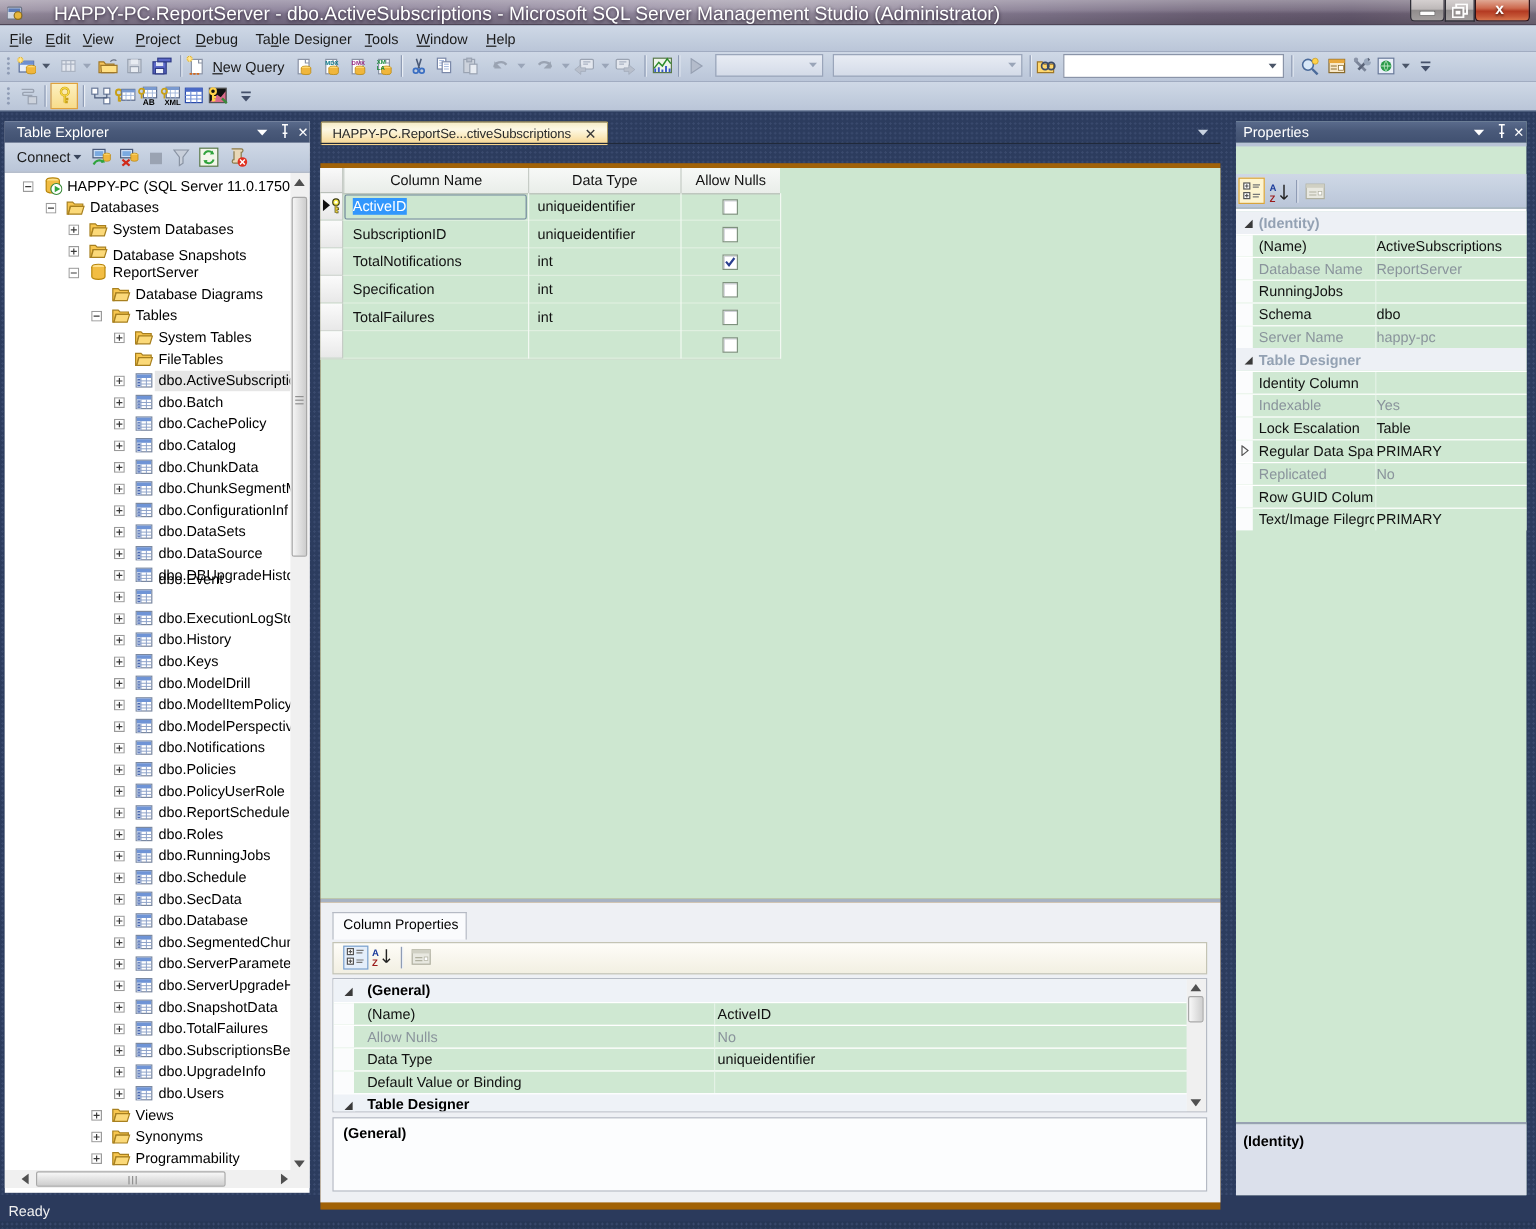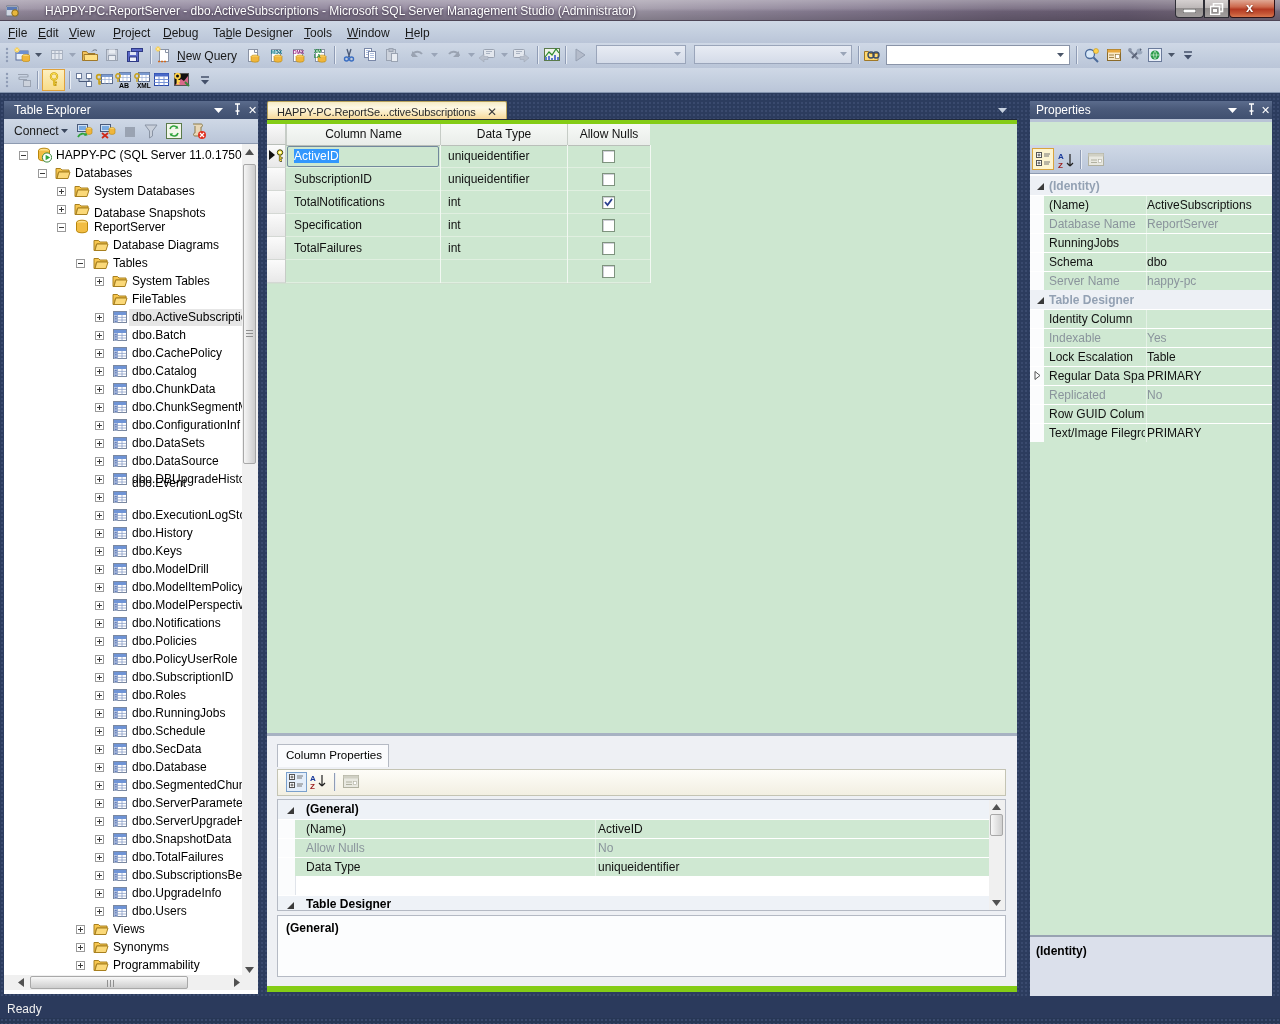--- a/index.html
+++ b/index.html
@@ -15,21 +15,21 @@
 <div class="a" style="left:0;top:0;width:1280px;height:21px;background:linear-gradient(90deg,#998fa1 0%,#8d8297 6%,#837892 18%,#887d94 30%,#948aa0 42%,#9c94a4 50%,#90869a 58%,#80758c 68%,#6f6379 78%,#685c72 88%,#746879 96%,#7a6e80 100%)"></div>
 <div class="a" style="left:0;top:0;width:1280px;height:21px;background:linear-gradient(180deg,rgba(255,255,255,.32) 0%,rgba(255,255,255,.12) 40%,rgba(0,0,0,.05) 55%,rgba(0,0,0,.18) 100%)"></div>
 <div class="a" style="left:0;top:20px;width:1280px;height:1px;background:#4e4556"></div>
 <div class="a" style="left:6px;top:4px;width:14px;height:14px">
 <svg width="14" height="14">
       <rect x="0" y="2" width="12" height="10" rx="1" fill="#cfd6e2" stroke="#6b7283"></rect>
       <rect x="1" y="3" width="10" height="3" fill="#5a79b5"></rect>
       <circle cx="9" cy="9" r="3.2" fill="#e8b73c" stroke="#8a6a1c"></circle>
     </svg>
 </div>
-<div class="a" style="left:45px;top:4px;color:#fff;font-size:12px;text-shadow:0 1px 3px rgba(60,50,70,.9),0 0 2px rgba(60,50,70,.6)">HAPPY-PC.ReportServer - dbo.ActiveSubscriptions - Microsoft SQL Server Management Studio (Administrator)</div>
+<div class="a" style="left:45px;top:4px;color:#fff;font-size:16px;text-shadow:0 1px 3px rgba(60,50,70,.9),0 0 2px rgba(60,50,70,.6)">HAPPY-PC.ReportServer - dbo.ActiveSubscriptions - Microsoft SQL Server Management Studio (Administrator)</div>
 <div class="a" style="left:1175px;top:0;width:29px;height:18px;background:linear-gradient(180deg,#d5d0d0 0%,#bdb8b8 45%,#918d8d 50%,#a29e9e 100%);border:1px solid #2e2e36;border-top:none;border-radius:0 0 4px 4px;box-sizing:border-box">
     <svg class="a" style="left:7px;top:9px" width="13" height="4">
       <rect width="13" height="4" rx="1" fill="#fdfdfd" stroke="#555"></rect>
     </svg>
   </div>
 <div class="a" style="left:1204px;top:0;width:25px;height:18px;background:linear-gradient(180deg,#d5d0d0 0%,#bdb8b8 45%,#918d8d 50%,#a29e9e 100%);border:1px solid #2e2e36;border-top:none;border-radius:0 0 0 0;box-sizing:border-box">
     <svg class="a" style="left:5px;top:3px" width="14" height="12">
       <rect x="3.5" y="0.5" width="9" height="8" fill="none" stroke="#fdfdfd" stroke-width="1.6"></rect>
       <rect x="0.5" y="3.5" width="9" height="8" fill="#918d8d" stroke="#fdfdfd" stroke-width="1.6"></rect>
       <rect x="3" y="6" width="4" height="3" fill="#fdfdfd"></rect>
@@ -988,21 +988,21 @@
       </div>
       <div class="a" style="left:108px;top:525px">
         <svg width="16" height="16">
           <rect x="1.5" y="2.5" width="13" height="11" fill="#fff" stroke="#7a88a0"></rect>
           <rect x="2" y="3" width="12" height="3" fill="#6f94d6"></rect>
           <rect x="2" y="6" width="3.5" height="7.5" fill="#c8d4ec"></rect>
           <path d="M5.5 6v7.5M10 6v7.5M2 8.4h12M2 11h12" stroke="#8aa0c8" stroke-width=".8"></path>
           <path d="M2.6 7.3h2.2M2.6 9.8h2.2M2.6 12.3h2.2" stroke="#4a68b0" stroke-width="1"></path>
         </svg>
       </div>
-      <div class="a" style="left:128px;top:526px;white-space:nowrap">dbo.SubscriptionID</div>
+      <div class="a" style="left:128px;top:526px;white-space:nowrap">dbo.ReportSchedule</div>
       <div class="a" style="left:91px;top:547px">
         <svg width="9" height="9">
           <rect x="0.5" y="0.5" width="8" height="8" fill="#fff" stroke="#9a9a9a"></rect>
           <path d="M2 4.5h5" stroke="#3a3a3a"></path>
           <path d="M4.5 2v5" stroke="#3a3a3a"></path>
         </svg>
       </div>
       <div class="a" style="left:108px;top:543px">
         <svg width="16" height="16">
           <rect x="1.5" y="2.5" width="13" height="11" fill="#fff" stroke="#7a88a0"></rect>
@@ -1295,21 +1295,21 @@
  <div class="a" style="left:0;top:0;width:240px;height:20px;background:linear-gradient(180deg,#f6ecc6 0%,#fdf8e4 30%,#fae9bd 62%,#f6d288 100%);border-radius:2px 2px 0 0;border:1px solid #b8a35c;border-bottom:none;box-sizing:border-box">
    <div class="a" style="left:9px;color:#2a2a2a;font-size:11px;letter-spacing:-0.1px;white-space:nowrap;top:4px">HAPPY-PC.ReportSe...ctiveSubscriptions</div>
    <div class="a" style="left:219px;top:3px;color:#3a3a3a;font-size:12px">✕</div>
  </div>
  <div class="a" style="left:731px;top:7px">
       <svg width="9" height="6">
         <path d="M0 0h9l-4.5 5z" fill="#c8d2e0"></path>
       </svg>
     </div>
  <div class="a" style="left:0;top:18px;width:750px;height:1px;background:#20293a"></div>
-    <div class="a" style="left:0;top:19px;width:750px;height:872px;background:#84cc16">
+    <div class="a" style="left:0;top:35px;width:750px;height:872px;background:#a16207">
    <div class="a" style="left:0;top:4px;width:750px;height:609px;background:#cde7d0">
         <div class="a" style="left:0;top:0;width:383px;height:21px;background:linear-gradient(180deg,#f7f9f7,#e9ede9);border-bottom:1px solid #b9bfb9"></div>
         <div class="a" style="left:19px;top:0;width:154px;height:21px;border-left:1px solid #c6ccc6;box-sizing:border-box;text-align:center;line-height:21px;color:#111">Column Name</div>
         <div class="a" style="left:173px;top:0;width:127px;height:21px;border-left:1px solid #c6ccc6;box-sizing:border-box;text-align:center;line-height:21px;color:#111">Data Type</div>
         <div class="a" style="left:300px;top:0;width:83px;height:21px;border-left:1px solid #c6ccc6;box-sizing:border-box;text-align:center;line-height:21px;color:#111">Allow Nulls</div>
         <div class="a" style="left:0;top:0;width:19px;height:21px;background:linear-gradient(180deg,#fafafa,#e6e6e6);border-right:1px solid #c6ccc6;border-bottom:1px solid #b9bfb9;box-sizing:border-box"></div>
         <div class="a" style="left:0;top:21px;width:19px;height:23px;background:linear-gradient(180deg,#fbfbfb,#e8e8e8);border-right:1px solid #c6ccc6;border-bottom:1px solid #d4d8d4;box-sizing:border-box"></div>
         <div class="a" style="left:19px;top:21px;width:364px;height:23px;border-bottom:1px solid #e0efe0;box-sizing:border-box"></div>
         <div class="a" style="left:335px;top:26px;width:13px;height:13px;background:#fff;border:1px solid #7e937e;box-sizing:border-box;box-shadow:inset 1px 1px 0 #d0d0d8"></div>
         <div class="a" style="left:0;top:44px;width:19px;height:23px;background:linear-gradient(180deg,#fbfbfb,#e8e8e8);border-right:1px solid #c6ccc6;border-bottom:1px solid #d4d8d4;box-sizing:border-box"></div>
@@ -1414,20 +1414,26 @@
               <div class="a" style="left:28px;top:2px;color:#8a949c">Allow Nulls</div>
               <div class="a" style="left:317px;top:0;width:1px;height:18px;background:#e4f2e6"></div>
               <div class="a" style="left:320px;top:2px;color:#8a949c">No</div>
             </div>
             <div class="a" style="left:0;top:57px;width:727px;height:19px;background:#cfe8d2;border-top:1px solid #fff;box-sizing:border-box">
               <div class="a" style="left:0;top:0;width:17px;height:18px;background:#fbfcfd"></div>
               <div class="a" style="left:28px;top:2px;color:#111">Data Type</div>
               <div class="a" style="left:317px;top:0;width:1px;height:18px;background:#e4f2e6"></div>
               <div class="a" style="left:320px;top:2px;color:#111">uniqueidentifier</div>
             </div>
+            <div class="a" style="left:0;top:76px;width:727px;height:19px;background:#cfe8d2;border-top:1px solid #fff;box-sizing:border-box">
+              <div class="a" style="left:0;top:0;width:17px;height:18px;background:#fbfcfd"></div>
+              <div class="a" style="left:28px;top:2px;color:#111">Default Value or Binding</div>
+              <div class="a" style="left:317px;top:0;width:1px;height:18px;background:#e4f2e6"></div>
+              <div class="a" style="left:320px;top:2px;color:#111"></div>
+            </div>
             <div class="a" style="left:0;top:95px;width:727px;height:16px;background:#eef2f7;border-top:1px solid #fff;box-sizing:border-box">
               <svg class="a" style="left:9px;top:6px" width="7" height="7">
                 <path d="M7 0v7H0z" fill="#3a3a3a"></path>
               </svg>
               <div class="a" style="left:28px;top:1px;font-weight:bold">Table Designer</div>
             </div>
           </div>
        <div class="a" style="left:711px;top:0;width:16px;height:110px;background:#f0f0f0">
          <div class="a" style="left:3px;top:4px">
               <svg width="9" height="7">

